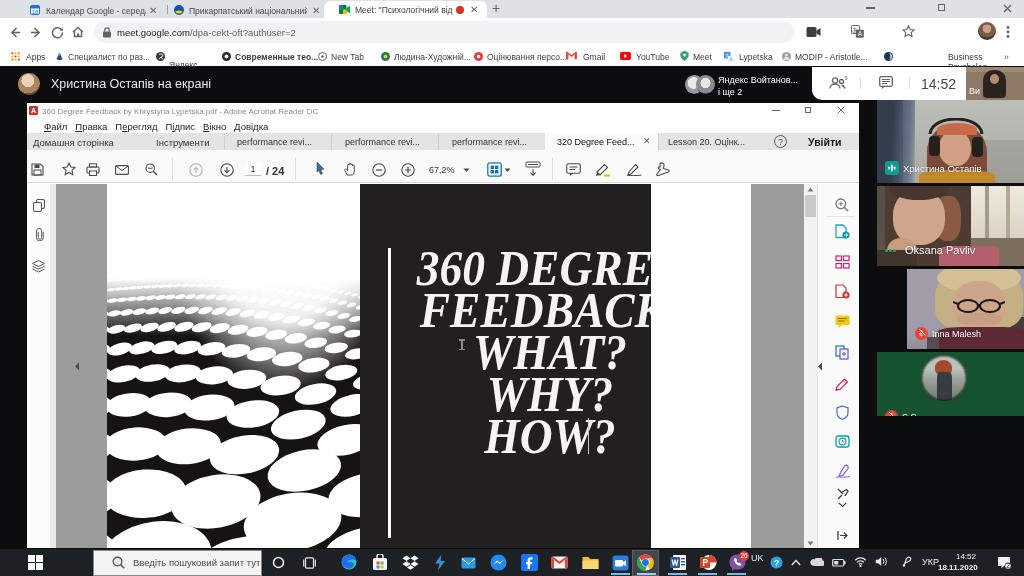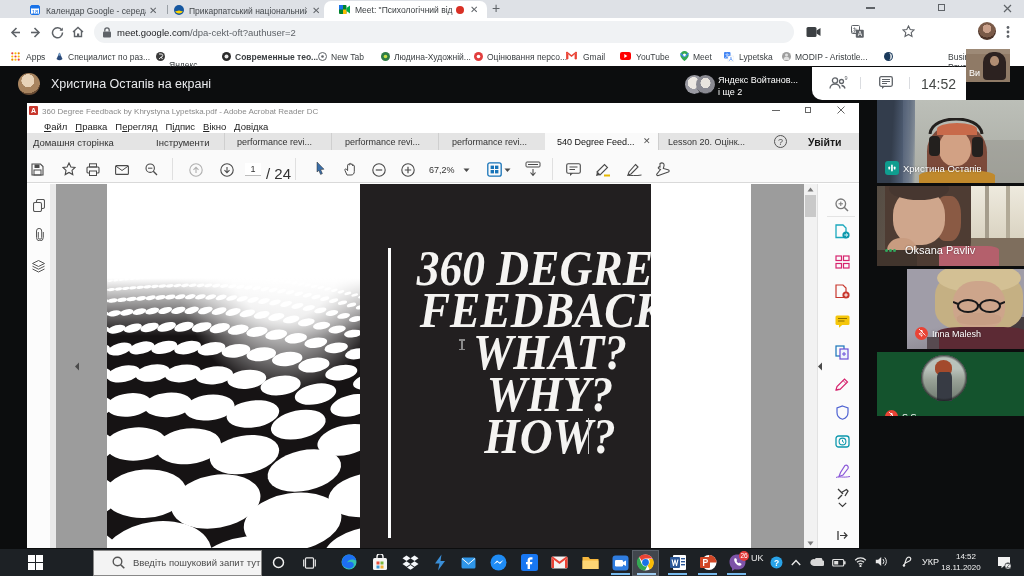--- a/index.html
+++ b/index.html
@@ -197,21 +197,21 @@
   </svg>
 <div class="abs" style="left:860px;top:77px;width:1px;height:12px;background:#dadce0;"></div>
 <svg class="abs" style="left:879px;top:76px" width="14" height="13" viewBox="0 0 14 13">
     <rect x="0.7" y="0.7" width="12.6" height="9.6" rx="1.5" fill="none" stroke="#5f6368" stroke-width="1.3"></rect>
     <path d="M3 10.3 L3 13 L6 10.3" fill="#5f6368"></path>
     <path d="M3 3.5 H11 M3 5.5 H11 M3 7.5 H8" stroke="#5f6368" stroke-width="1"></path>
   </svg>
 <div class="abs" style="left:909px;top:77px;width:1px;height:12px;background:#dadce0;"></div>
 <div class="abs" style="left:921px;top:76px;font-size:14px;color:#444746;">14:52</div>
 
-<div class="abs" style="left:966px;top:49px;width:44px;height:33px;overflow:hidden;background:#8f7a66;">
+<div class="abs" style="left:966px;top:67px;width:58px;height:33px;overflow:hidden;background:#8f7a66;">
   <div class="abs" style="left:0;top:0;width:58px;height:5px;background:#9d8a77;"></div>
   <div class="abs" style="left:17px;top:3px;width:23px;height:28px;border-radius:10px 10px 4px 4px;background:#2c2220;"></div>
   <div class="abs" style="left:24px;top:7px;width:9px;height:10px;border-radius:48%;background:#b08d72;"></div>
   <div class="abs" style="left:3px;top:19px;font-size:9px;color:#fff;">Ви</div>
   <div class="abs" style="left:38px;top:23px;width:16px;height:5px;"></div>
 </div>
 
 <div class="abs" style="left:27px;top:103px;width:832px;height:445px;background:#fff;"></div>
 
 <svg class="abs" style="left:29px;top:106px" width="9" height="9" viewBox="0 0 9 9">
@@ -230,21 +230,21 @@
 <div class="abs" style="left:27px;top:133px;width:832px;height:17px;background:#e4e4e4;"></div>
 <div class="abs" style="left:33px;top:137px;font-size:9.5px;color:#333;">Домашня сторінка</div>
 <div class="abs" style="left:156px;top:137px;font-size:9.5px;color:#333;">Інструменти</div>
 <div class="abs" style="left:224px;top:133px;width:1px;height:17px;background:#cfcfcf;"></div>
 <div class="abs" style="left:237px;top:137px;font-size:9px;color:#333;">performance revi...</div>
 <div class="abs" style="left:331px;top:133px;width:1px;height:17px;background:#cfcfcf;"></div>
 <div class="abs" style="left:345px;top:137px;font-size:9px;color:#333;">performance revi...</div>
 <div class="abs" style="left:438px;top:133px;width:1px;height:17px;background:#cfcfcf;"></div>
 <div class="abs" style="left:452px;top:137px;font-size:9px;color:#333;">performance revi...</div>
 <div class="abs" style="left:545px;top:133px;width:113px;height:17px;background:#fafafa;"></div>
-<div class="abs" style="left:557px;top:137px;font-size:9px;color:#111;">540 Degree Feed...</div>
+<div class="abs" style="left:557px;top:137px;font-size:9px;color:#111;">320 Degree Feed...</div>
 <div class="abs" style="left:643px;top:136px;font-size:9px;color:#555;">✕</div>
 <div class="abs" style="left:658px;top:133px;width:1px;height:17px;background:#cfcfcf;"></div>
 <div class="abs" style="left:668px;top:137px;font-size:9px;color:#333;">Lesson 20. Оцінк...</div>
 <div class="abs" style="left:774px;top:135px;width:13px;height:13px;border:1px solid #555;border-radius:50%;font-size:9px;color:#555;text-align:center;line-height:13px;">?</div>
 <div class="abs" style="left:808px;top:136px;font-size:10.5px;color:#1a1a1a;font-weight:bold;">Увійти</div>
 
 <div class="abs" style="left:27px;top:150px;width:832px;height:33px;background:#fafafa;border-bottom:1px solid #d9d9d9;"></div>
 <svg class="abs" style="left:31px;top:163px" width="13" height="13" viewBox="0 0 13 13">
     <path d="M1 1 H9.5 L12 3.5 V12 H1 Z" fill="none" stroke="#4a4a4a" stroke-width="1.1"></path>
     <rect x="3.5" y="1.5" width="5" height="3.5" fill="#4a4a4a"></rect>
@@ -270,21 +270,21 @@
 <div class="abs" style="left:172px;top:158px;width:1px;height:22px;background:#e0e0e0;"></div>
 <svg class="abs" style="left:189px;top:163px" width="14" height="14" viewBox="0 0 14 14">
     <circle cx="7" cy="7" r="6.2" fill="none" stroke="#b0b0b0" stroke-width="1.1"></circle>
     <path d="M7 10 V4.5 M4.5 6.8 L7 4.2 L9.5 6.8" fill="none" stroke="#b0b0b0" stroke-width="1.1"></path>
   </svg>
 <svg class="abs" style="left:220px;top:163px" width="14" height="14" viewBox="0 0 14 14">
     <circle cx="7" cy="7" r="6.2" fill="none" stroke="#4a4a4a" stroke-width="1.1"></circle>
     <path d="M7 4 V9.5 M4.5 7.2 L7 9.8 L9.5 7.2" fill="none" stroke="#4a4a4a" stroke-width="1.1"></path>
   </svg>
 <div class="abs" style="left:245px;top:163px;width:16px;height:13px;border-bottom:1px solid #bdbdbd;background:#fff;font-size:9px;color:#333;text-align:center;line-height:13px;">1</div>
-<div class="abs" style="left:266px;top:165px;font-size:15px;color:#333;">/ 24</div>
+<div class="abs" style="left:266px;top:165px;font-size:11px;color:#333;font-weight:bold;">/ 24</div>
 <div class="abs" style="left:295px;top:158px;width:1px;height:22px;background:#e0e0e0;"></div>
 <svg class="abs" style="left:314px;top:161px" width="12" height="15" viewBox="0 0 12 15">
     <path d="M3 1 L10 8.2 L6.6 8.6 L8.4 12.6 L6.6 13.5 L4.8 9.4 L3 11 Z" fill="#3a6ea8" stroke="#2d2d2d" stroke-width="0.5"></path>
   </svg>
 <svg class="abs" style="left:343px;top:162px" width="14" height="14" viewBox="0 0 14 14">
     <path d="M4 13 L2 8.5 C1.4 7.2 2.6 6.4 3.4 7.2 L4.6 8.6 V3.2 C4.6 2 6.2 2 6.3 3.2 V2.2 C6.3 1 7.9 1 8 2.2 V2.8 C8 1.6 9.6 1.6 9.7 2.8 V4 C9.7 2.9 11.3 2.9 11.3 4 V9.5 C11.3 11.8 10 13 8 13 Z" fill="none" stroke="#4a4a4a" stroke-width="1"></path>
   </svg>
 <svg class="abs" style="left:372px;top:163px" width="14" height="14" viewBox="0 0 14 14">
     <circle cx="7" cy="7" r="6.2" fill="none" stroke="#4a4a4a" stroke-width="1.1"></circle>
     <path d="M3.8 7 H10.2" stroke="#4a4a4a" stroke-width="1.2"></path>
@@ -850,18 +850,18 @@
 <svg class="abs" style="left:875px;top:556px" width="13" height="11" viewBox="0 0 13 11">
     <path d="M0.8 3.8 H3.2 L6.2 1 V10 L3.2 7.2 H0.8 Z" fill="#e8e8e8"></path>
     <path d="M8 3 a4 4 0 0 1 0 5 M9.8 1.5 a6.5 6.5 0 0 1 0 8" stroke="#e8e8e8" stroke-width="1" fill="none"></path>
   </svg>
 <svg class="abs" style="left:901px;top:555px" width="12" height="13" viewBox="0 0 12 13">
     <path d="M2 11 C5 9.5 4 4 6.5 2.5 C8.5 1.3 10.5 3 9.5 5 C8.5 7 5 6.5 3.5 9" stroke="#e8e8e8" stroke-width="1.2" fill="none"></path>
     <circle cx="3" cy="10.5" r="1.2" fill="#e8e8e8"></circle>
   </svg>
 <div class="abs" style="left:922px;top:557px;font-size:9px;color:#f2f2f2;">УКР</div>
 <div class="abs" style="left:938px;top:552px;width:38px;font-size:8px;color:#f2f2f2;text-align:right;">14:52</div>
-<div class="abs" style="left:938px;top:563px;width:46px;font-size:8px;color:#f2f2f2;text-align:center;">18.11.2020</div>
+<div class="abs" style="left:938px;top:563px;width:46px;font-size:8px;color:#f2f2f2;text-align:left;font-weight:bold;">18.11.2020</div>
 <svg class="abs" style="left:997px;top:556px" width="14" height="13" viewBox="0 0 14 13">
     <path d="M1 1 H13 V10 H7 L4.5 12.3 V10 H1 Z" fill="#f2f2f2"></path>
     <circle cx="11" cy="10" r="3.2" fill="#f2f2f2" stroke="#1d2125" stroke-width="0.7"></circle>
     <text x="11" y="12.4" font-size="6.5" fill="#1d2125" text-anchor="middle">2</text>
   </svg>
 
 </body></html>

